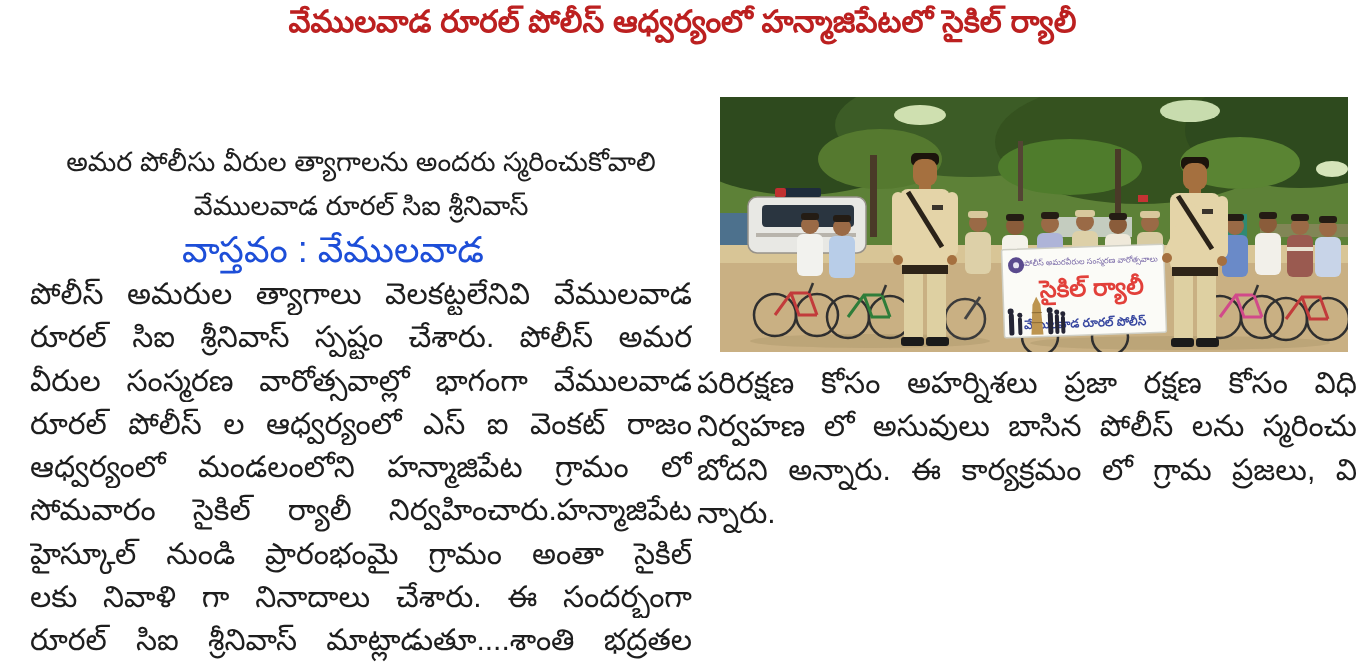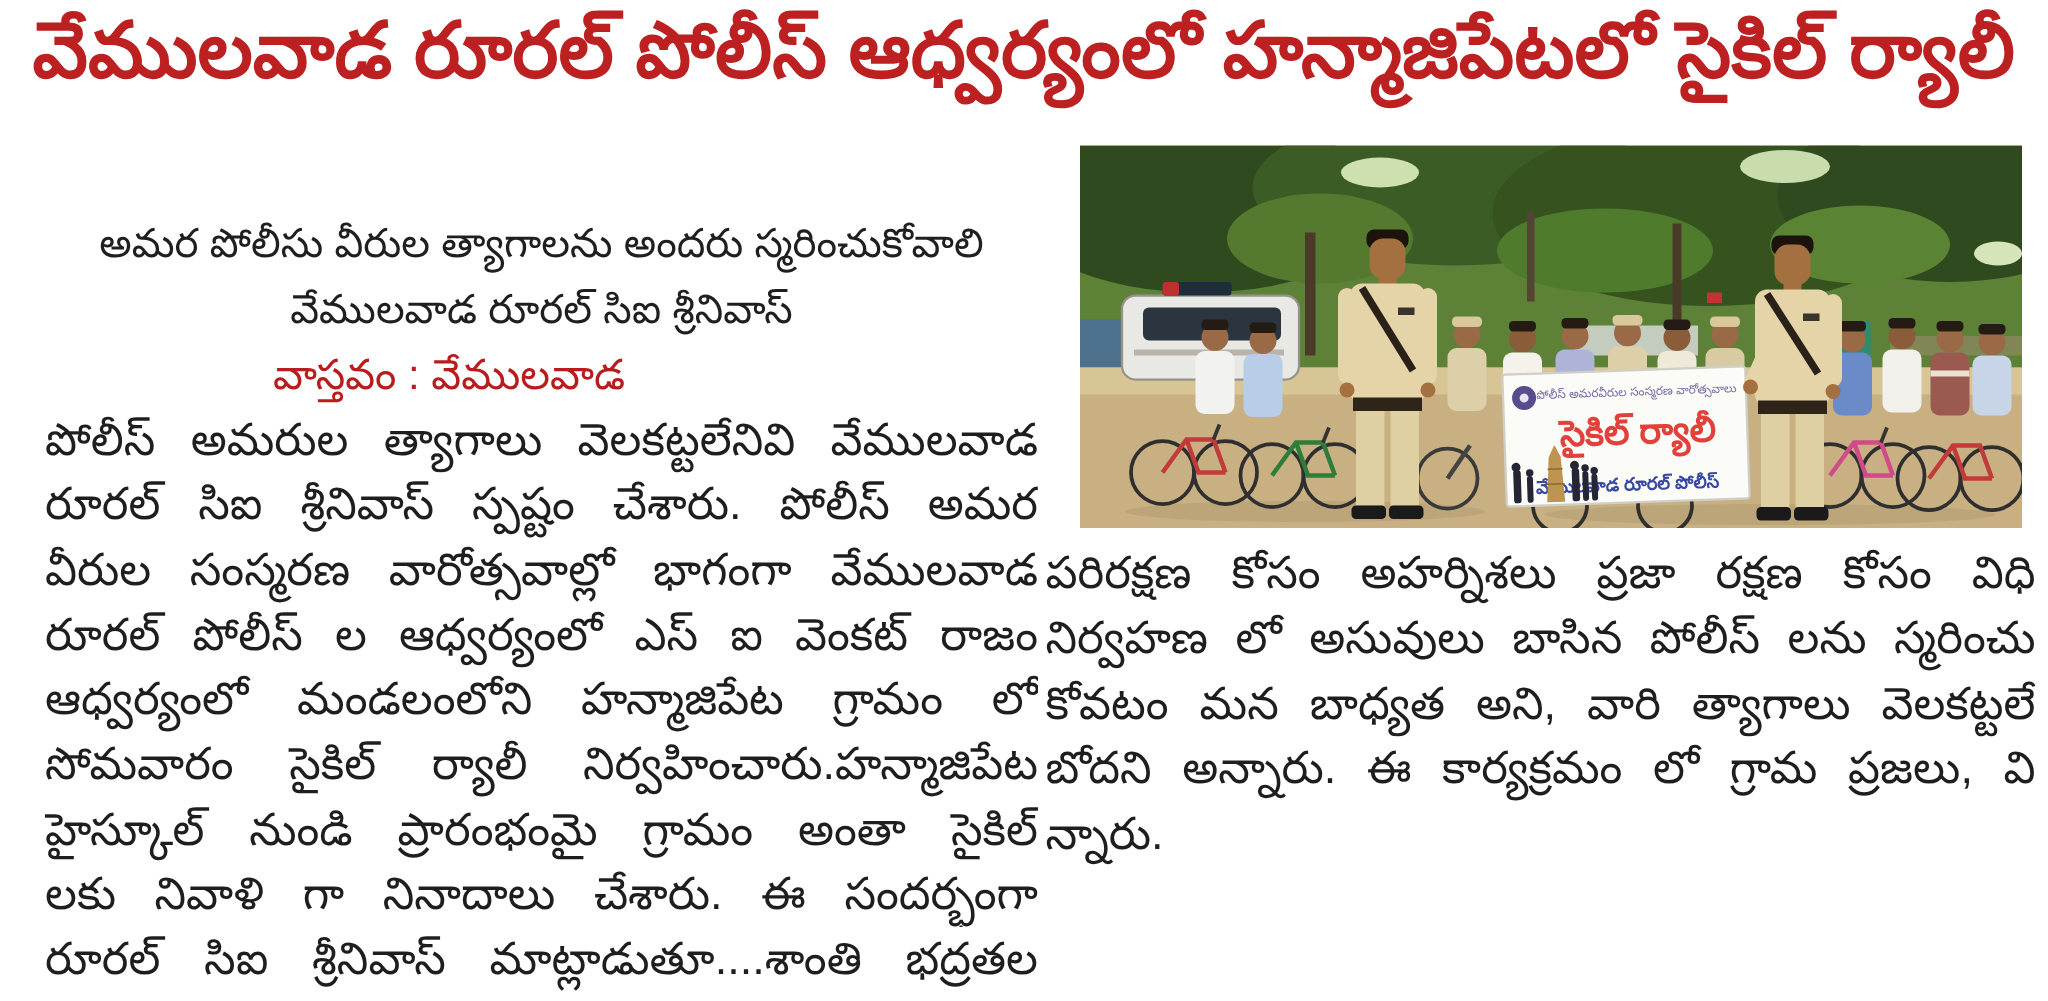--- a/index.html
+++ b/index.html
@@ -2,25 +2,25 @@
 <html><head>
 <meta charset="utf-8">
 <style>
   html,body{margin:0;padding:0;background:#ffffff;}
   .page{
     position:relative;width:1365px;height:667px;background:#ffffff;
     font-family:"Liberation Sans","DejaVu Sans",sans-serif;overflow:hidden;color:#1e1e1e;
   }
   .headline{
     position:absolute;left:0;top:4px;width:100%;text-align:center;
-    font-size:52px;font-weight:bold;color:#bc2020;white-space:nowrap;
+    font-size:31px;font-weight:bold;color:#bc2020;white-space:nowrap;
   }
   .left-col{position:absolute;left:30px;top:96px;width:662px;margin-top:44px;}
   .standfirst{font-size:27px;line-height:44px;text-align:center;color:#1f1f1f;white-space:nowrap;overflow:hidden;}
-  .dateline{font-size:28px;line-height:44px;text-align:left;padding-left:152px;color:#b91c1c;white-space:nowrap;}
+  .dateline{font-size:36px;line-height:44px;text-align:left;padding-left:152px;color:#1d4ed8;white-space:nowrap;}
   .body-line{
     font-size:30px;line-height:43.3px;color:#1e1e1e;
     text-align:justify;text-align-last:justify;white-space:nowrap;overflow:hidden;
   }
   .right-col{position:absolute;left:697px;top:361px;width:660px;}
   .right-col .body-line{line-height:43.4px;text-align:center;}
   .no-justify{text-align:left;text-align-last:left;}
   .photo{
     position:absolute;left:720px;top:97px;width:628px;height:255px;overflow:hidden;
     background:#c9b083;
@@ -252,18 +252,17 @@
         <rect x="477" y="179" width="19" height="62" fill="#ded0a2"></rect>
         <rect x="451" y="241" width="23" height="9" rx="3" fill="#1a1a1a"></rect>
         <rect x="476" y="241" width="23" height="9" rx="3" fill="#1a1a1a"></rect>
       </g>
     </svg>
   </div>
 
   <div class="right-col">
     <div class="body-line">పరిరక్షణ కోసం అహర్నిశలు ప్రజా రక్షణ కోసం విధి</div>
     <div class="body-line">నిర్వహణ లో అసువులు బాసిన పోలీస్ లను స్మరించు</div>
-    <div class="body-line">కోవటం మన బాధ్యత అని, వారి త్యాగాలు వెలకట్టలే</div>
     <div class="body-line">బోదని అన్నారు. ఈ కార్యక్రమం లో గ్రామ ప్రజలు, వి</div>
     <div class="body-line no-justify">న్నారు.</div>
   </div>
 
 </div>
 
 </body></html>

